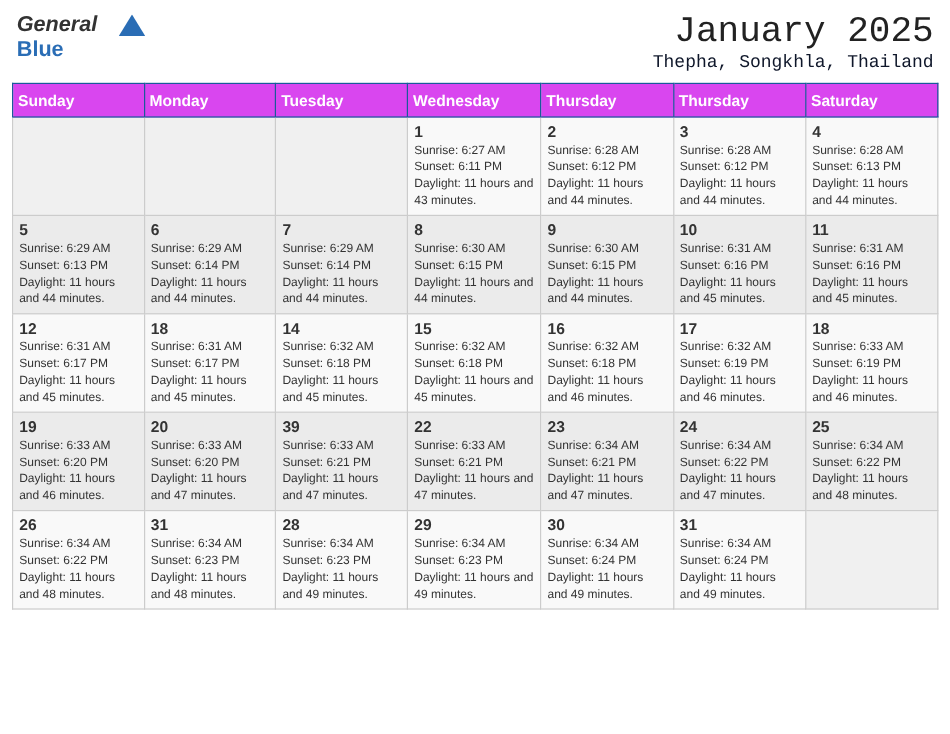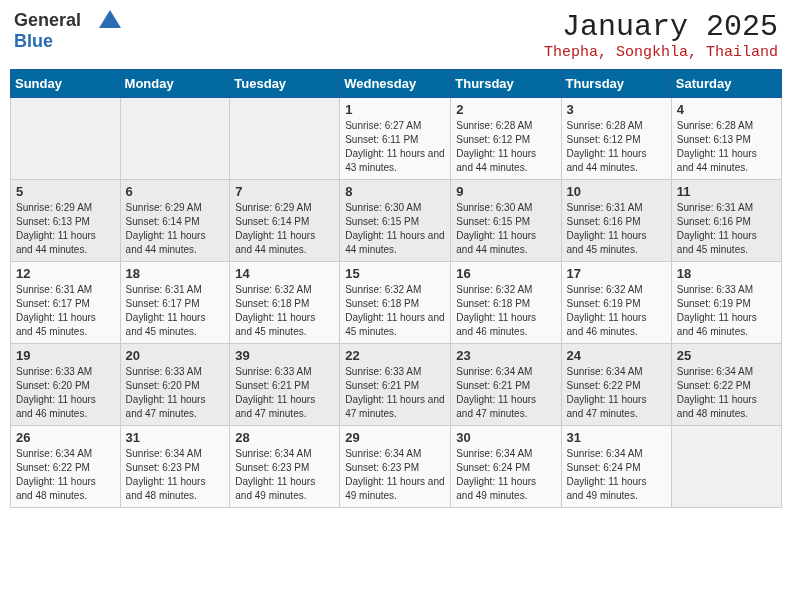--- a/index.html
+++ b/index.html
@@ -26,29 +26,29 @@
       text-align: right;
       font-family: Liberation Mono, monospace;
     }
     .month-title {
       font-size: 30px;
       font-weight: normal;
       color: #222;
     }
     .location-title {
       font-size: 15px;
-      color: #b91c1c;
+      color: #0f172a;
     }
     .calendar {
       width: 100%;
       border-collapse: collapse;
       border: 1px solid #ccc;
     }
     .calendar th {
-      background-color: #0369a1;
+      background-color: #d946ef;
       color: #fff;
       font-size: 13px;
       font-weight: bold;
       padding: 6px 4px;
       text-align: left;
       border: 1px solid #1a5a9a;
     }
     .calendar td {
       border: 1px solid #ccc;
       vertical-align: top;
@@ -79,21 +79,21 @@
     .empty-cell {
       background: #f0f0f0 !important;
     }
   </style>
 </head>
 <body>
 
 <div class="header">
   <div class="logo">
     <div class="logo-text-block">
-      <div style="display:flex; align-items:flex-start; gap:18px;">
+      <div style="display:flex; align-items:center; gap:18px;font-style:italic;">
         <span style="font-size:18px; font-weight:bold; color:#333;">General</span>
         <svg width="22" height="18" viewBox="0 0 22 18">
           <polygon points="0,18 11,0 22,18" fill="#2a6db5"></polygon>
         </svg>
       </div>
       <div><span style="font-size:18px; font-weight:bold; color:#2a6db5;margin-top:30px;">Blue</span></div>
     </div>
   </div>
   <div class="title-block">
     <div class="month-title">January 2025</div>

